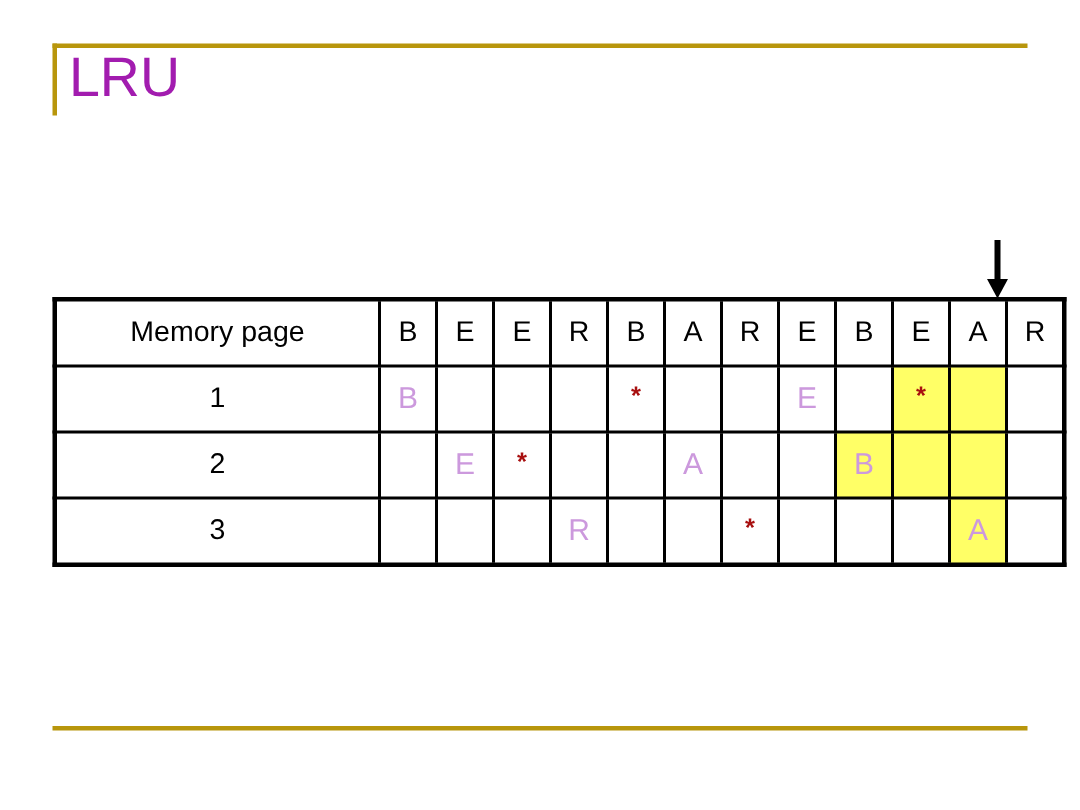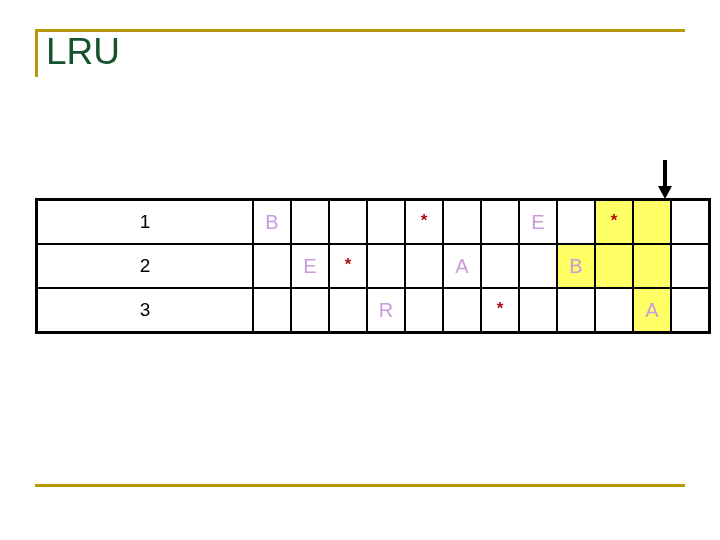--- a/index.html
+++ b/index.html
@@ -36,21 +36,21 @@
     width: 3px;
     height: 48px;
     background: #b8960c;
   }
   .slide-title {
     position: absolute;
     left: 46px;
     top: 30px;
     font-size: 37px;
     line-height: 44px;
-    color: #14532d;
+    color: #a21caf;
     font-family: "Liberation Sans", sans-serif;
     letter-spacing: 0px;
     white-space: nowrap;
   }
   .footer-rule {
     position: absolute;
     left: 35px;
     top: 484px;
     width: 650px;
     height: 3px;
@@ -135,20 +135,35 @@
     <svg width="16" height="40" viewBox="0 0 16 40" aria-hidden="true">
       <line x1="8" y1="0" x2="8" y2="30" stroke="#000000" stroke-width="4"></line>
       <polygon points="8,39 1,26 15,26" fill="#000000"></polygon>
     </svg>
   </div>
 
   <div class="mem-table-wrap">
     <table class="mem-table">
       <tbody id="table-body">
           <tr>
+            <td class="label-col">Memory page</td>
+            <td class="ref-cell">B</td>
+            <td class="ref-cell">E</td>
+            <td class="ref-cell">E</td>
+            <td class="ref-cell">R</td>
+            <td class="ref-cell">B</td>
+            <td class="ref-cell">A</td>
+            <td class="ref-cell">R</td>
+            <td class="ref-cell">E</td>
+            <td class="ref-cell">B</td>
+            <td class="ref-cell">E</td>
+            <td class="ref-cell">A</td>
+            <td class="ref-cell">R</td>
+          </tr>
+          <tr>
             <td class="label-col row-head">1</td>
             <td class="data-cell"><span class="page-letter">B</span></td>
             <td class="data-cell"></td>
             <td class="data-cell"></td>
             <td class="data-cell"></td>
             <td class="data-cell"><span class="star">*</span></td>
             <td class="data-cell"></td>
             <td class="data-cell"></td>
             <td class="data-cell"><span class="page-letter">E</span></td>
             <td class="data-cell"></td>

